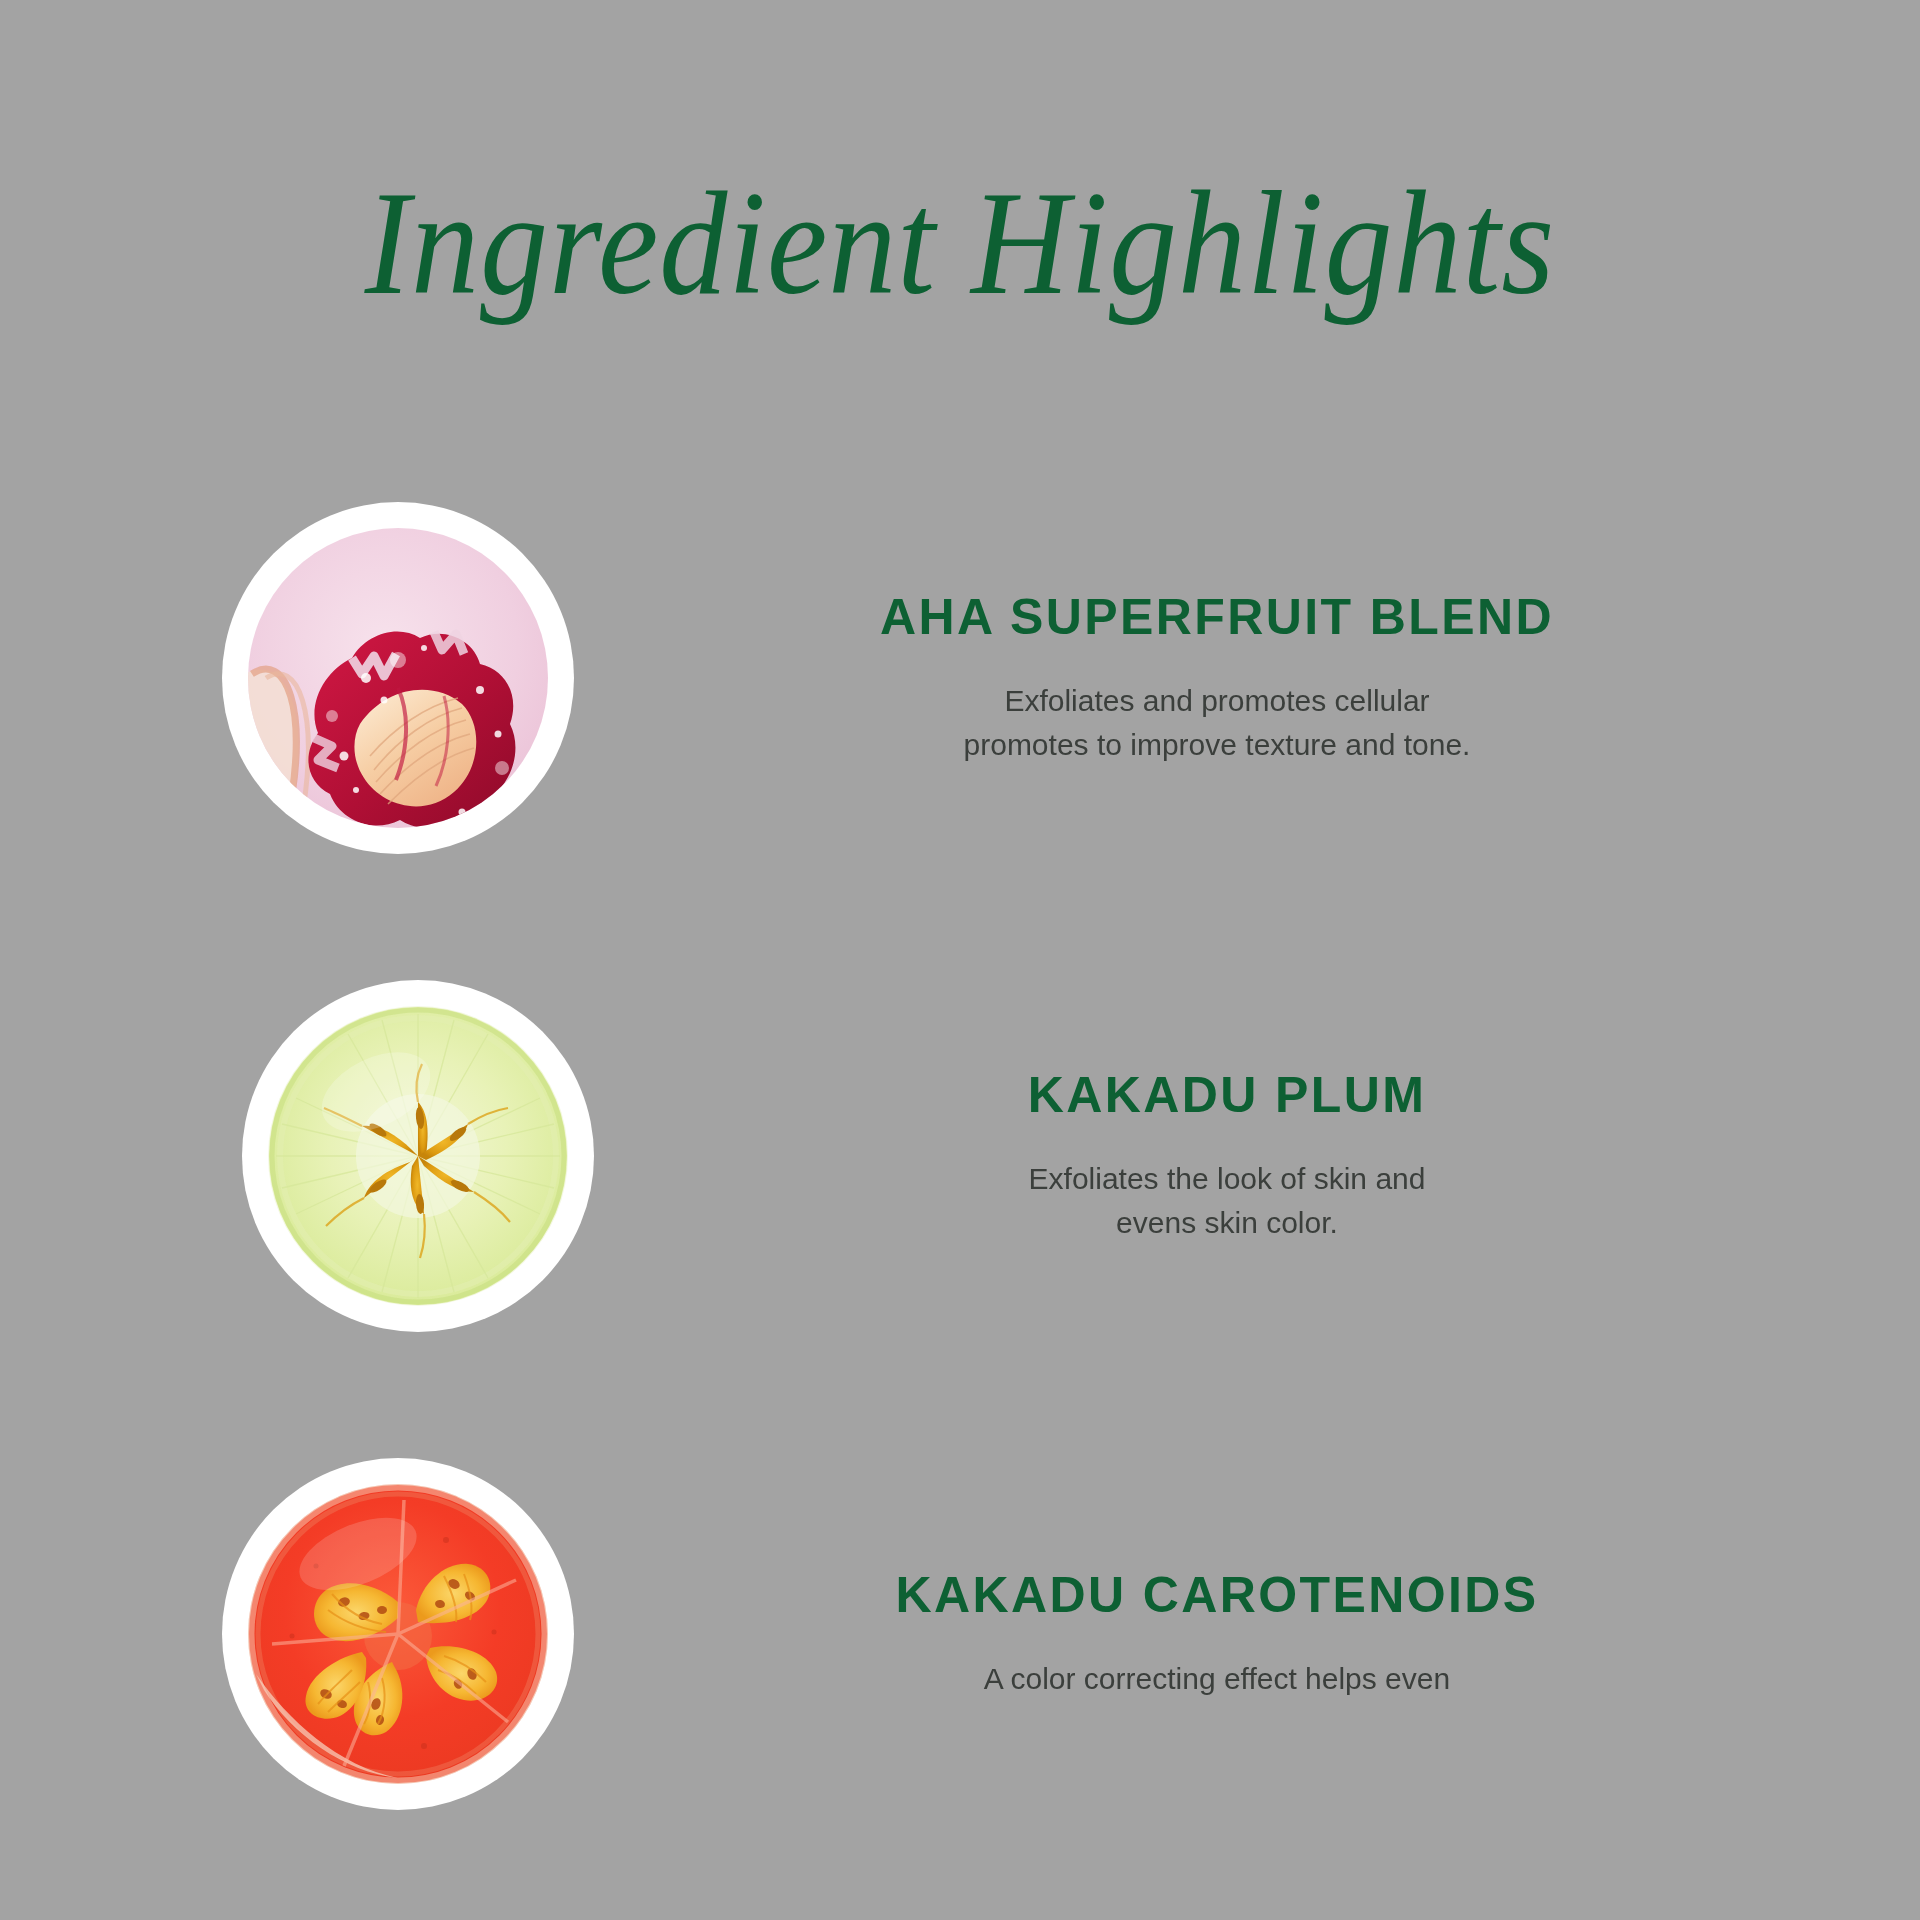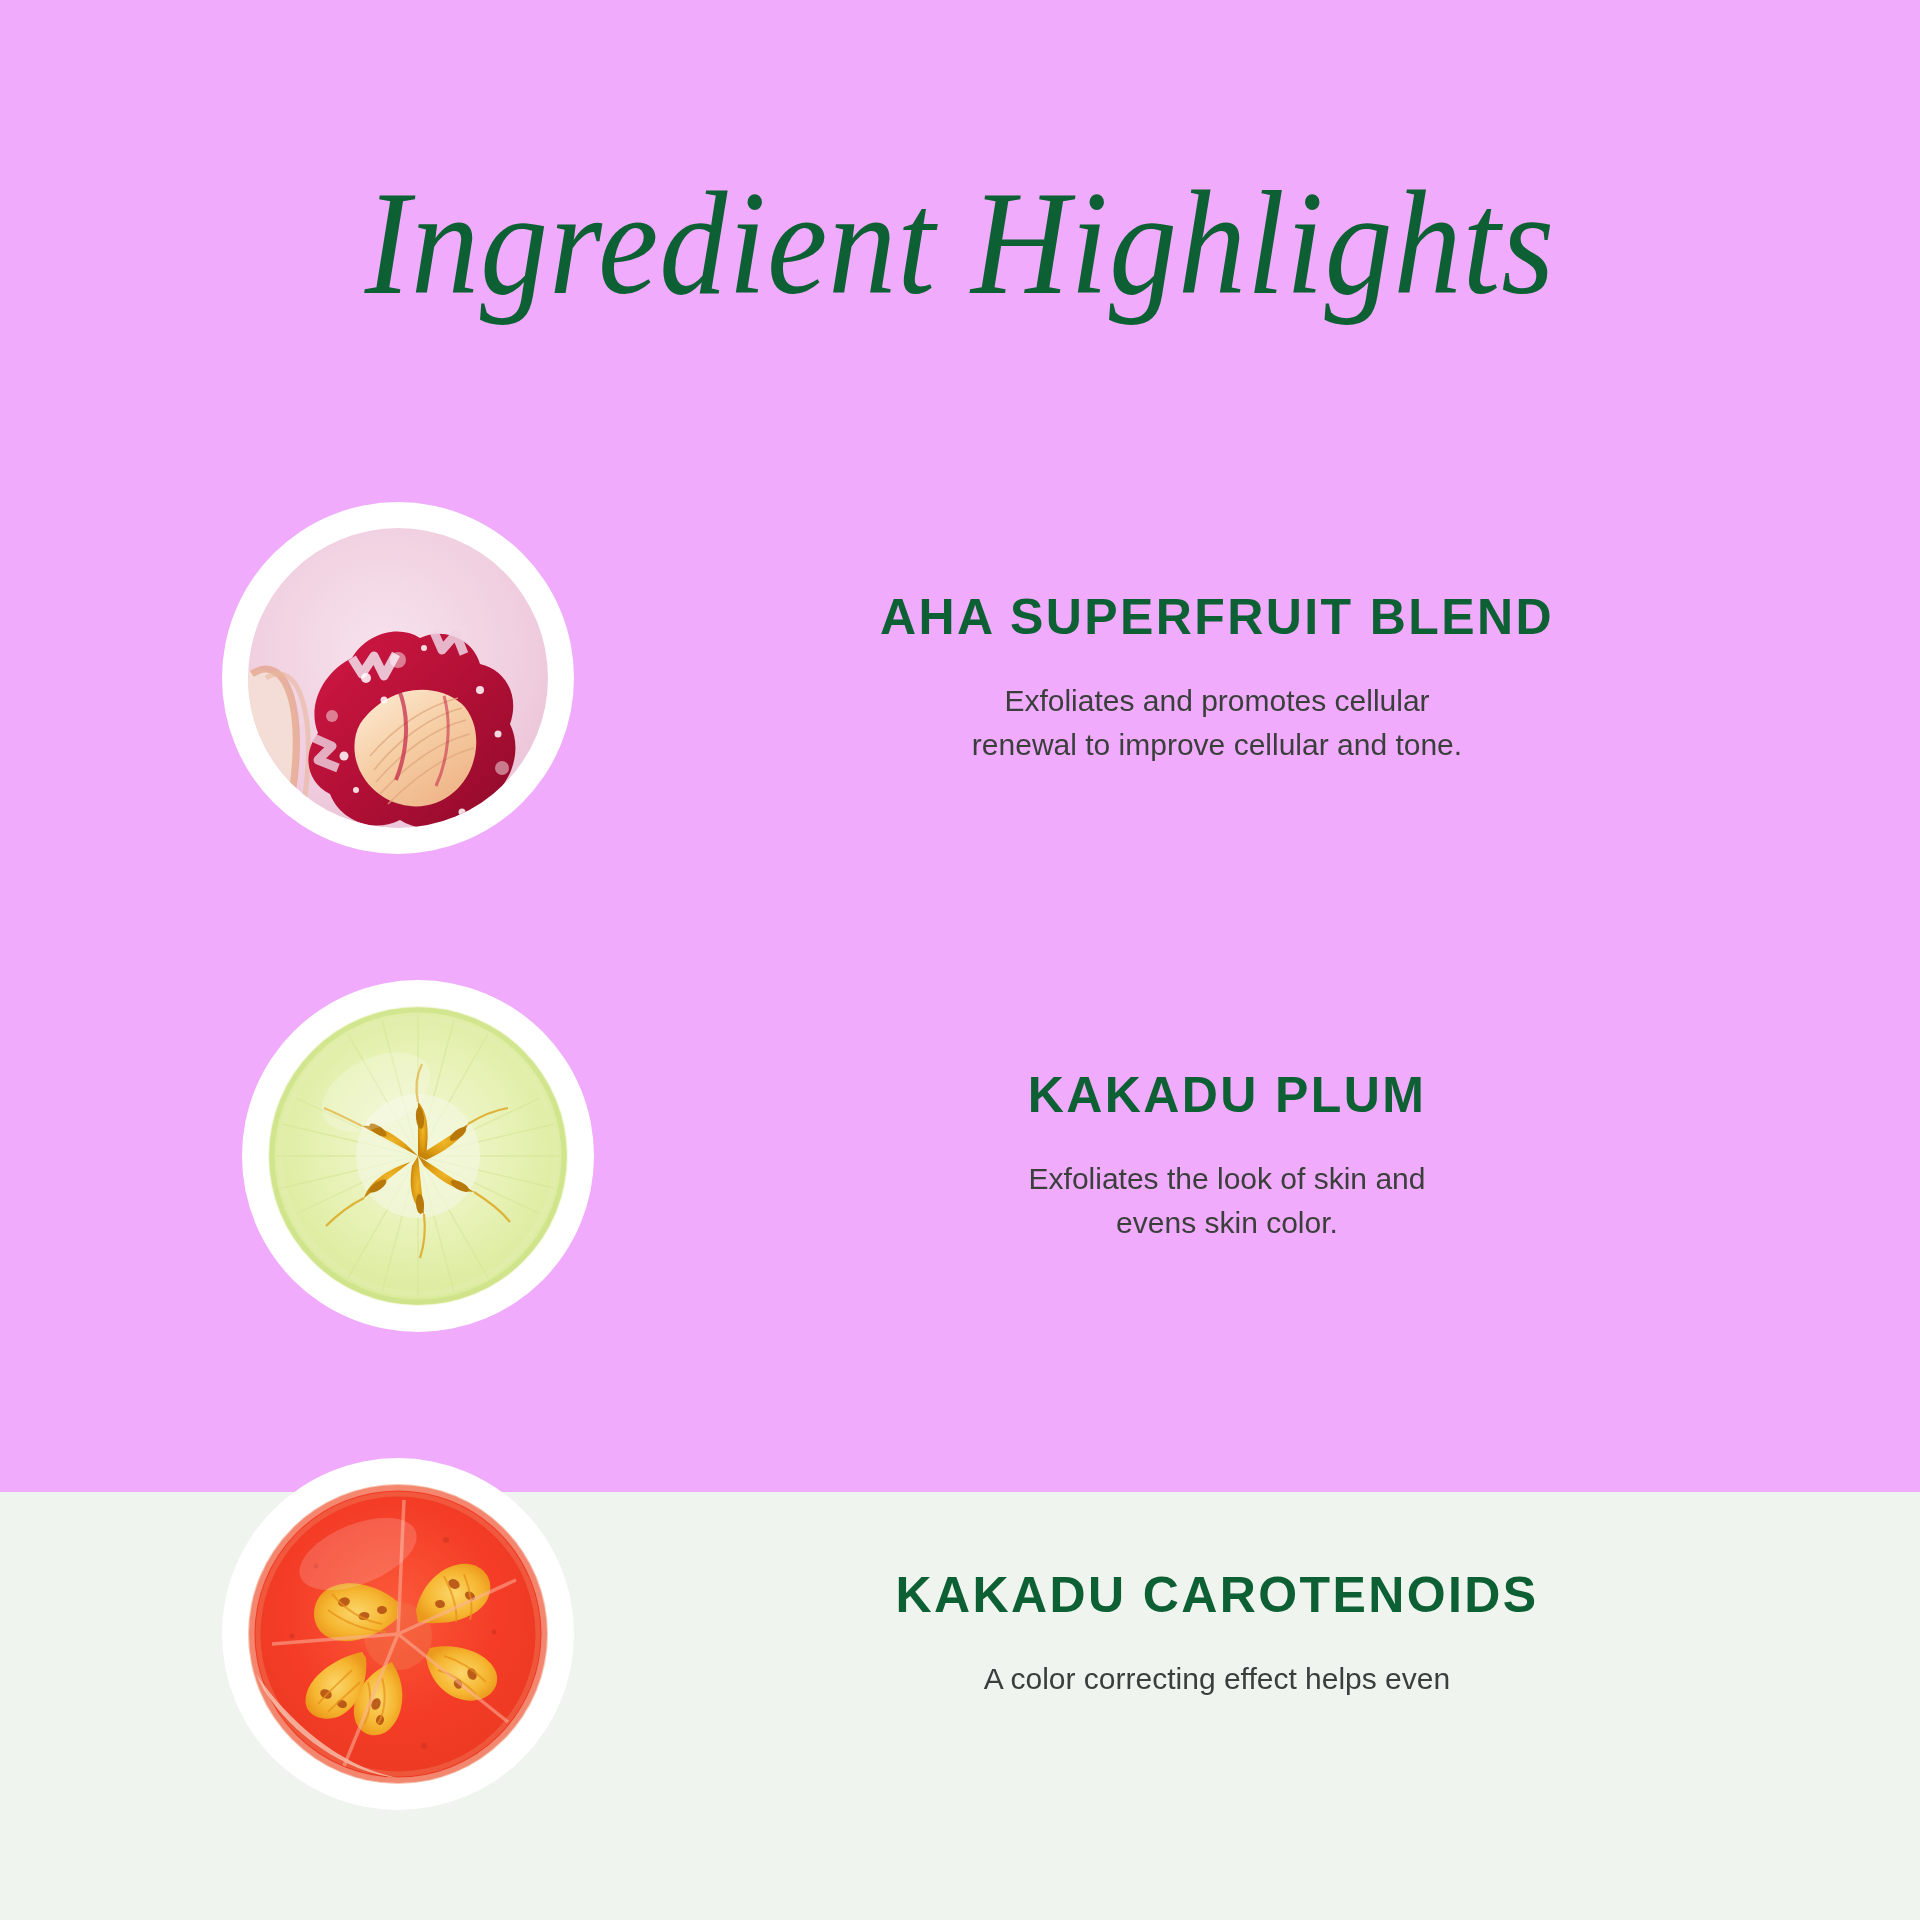--- a/index.html
+++ b/index.html
@@ -10,22 +10,22 @@
     width: 1920px;
     height: 1920px;
     background: #eff4ee;
     font-family: "Liberation Sans", sans-serif;
     overflow: hidden;
   }
 
   .page {
     position: relative;
     width: 1920px;
-    height: 1492px;
-    background: #f0abfc;
+    height: 1920px;
+    background: #a3a3a3;
     box-sizing: border-box;
   }
 
   
   .title-wrap {
     position: absolute;
     top: 168px;
     left: 0;
     width: 1920px;
     text-align: center;
@@ -190,21 +190,21 @@
               <circle cx="254" cy="240" r="7"></circle>
               <circle cx="84" cy="188" r="6"></circle>
             </g>
           </svg>
         </div>
       </div>
       <div class="copy">
         <h2 class="ing-title">AHA SUPERFRUIT BLEND</h2>
         <p class="ing-desc">
           <span class="ln">Exfoliates and promotes cellular</span>
-          <span class="ln">renewal to improve cellular and tone.</span>
+          <span class="ln">promotes to improve texture and tone.</span>
         </p>
       </div>
     </div>
 
     <div class="row r2">
       <div class="thumb">
         <div class="disc">
           <svg viewBox="0 0 300 300" preserveAspectRatio="xMidYMid slice">
             <defs>
               <radialGradient id="g2flesh" cx="50%" cy="46%" r="62%">

